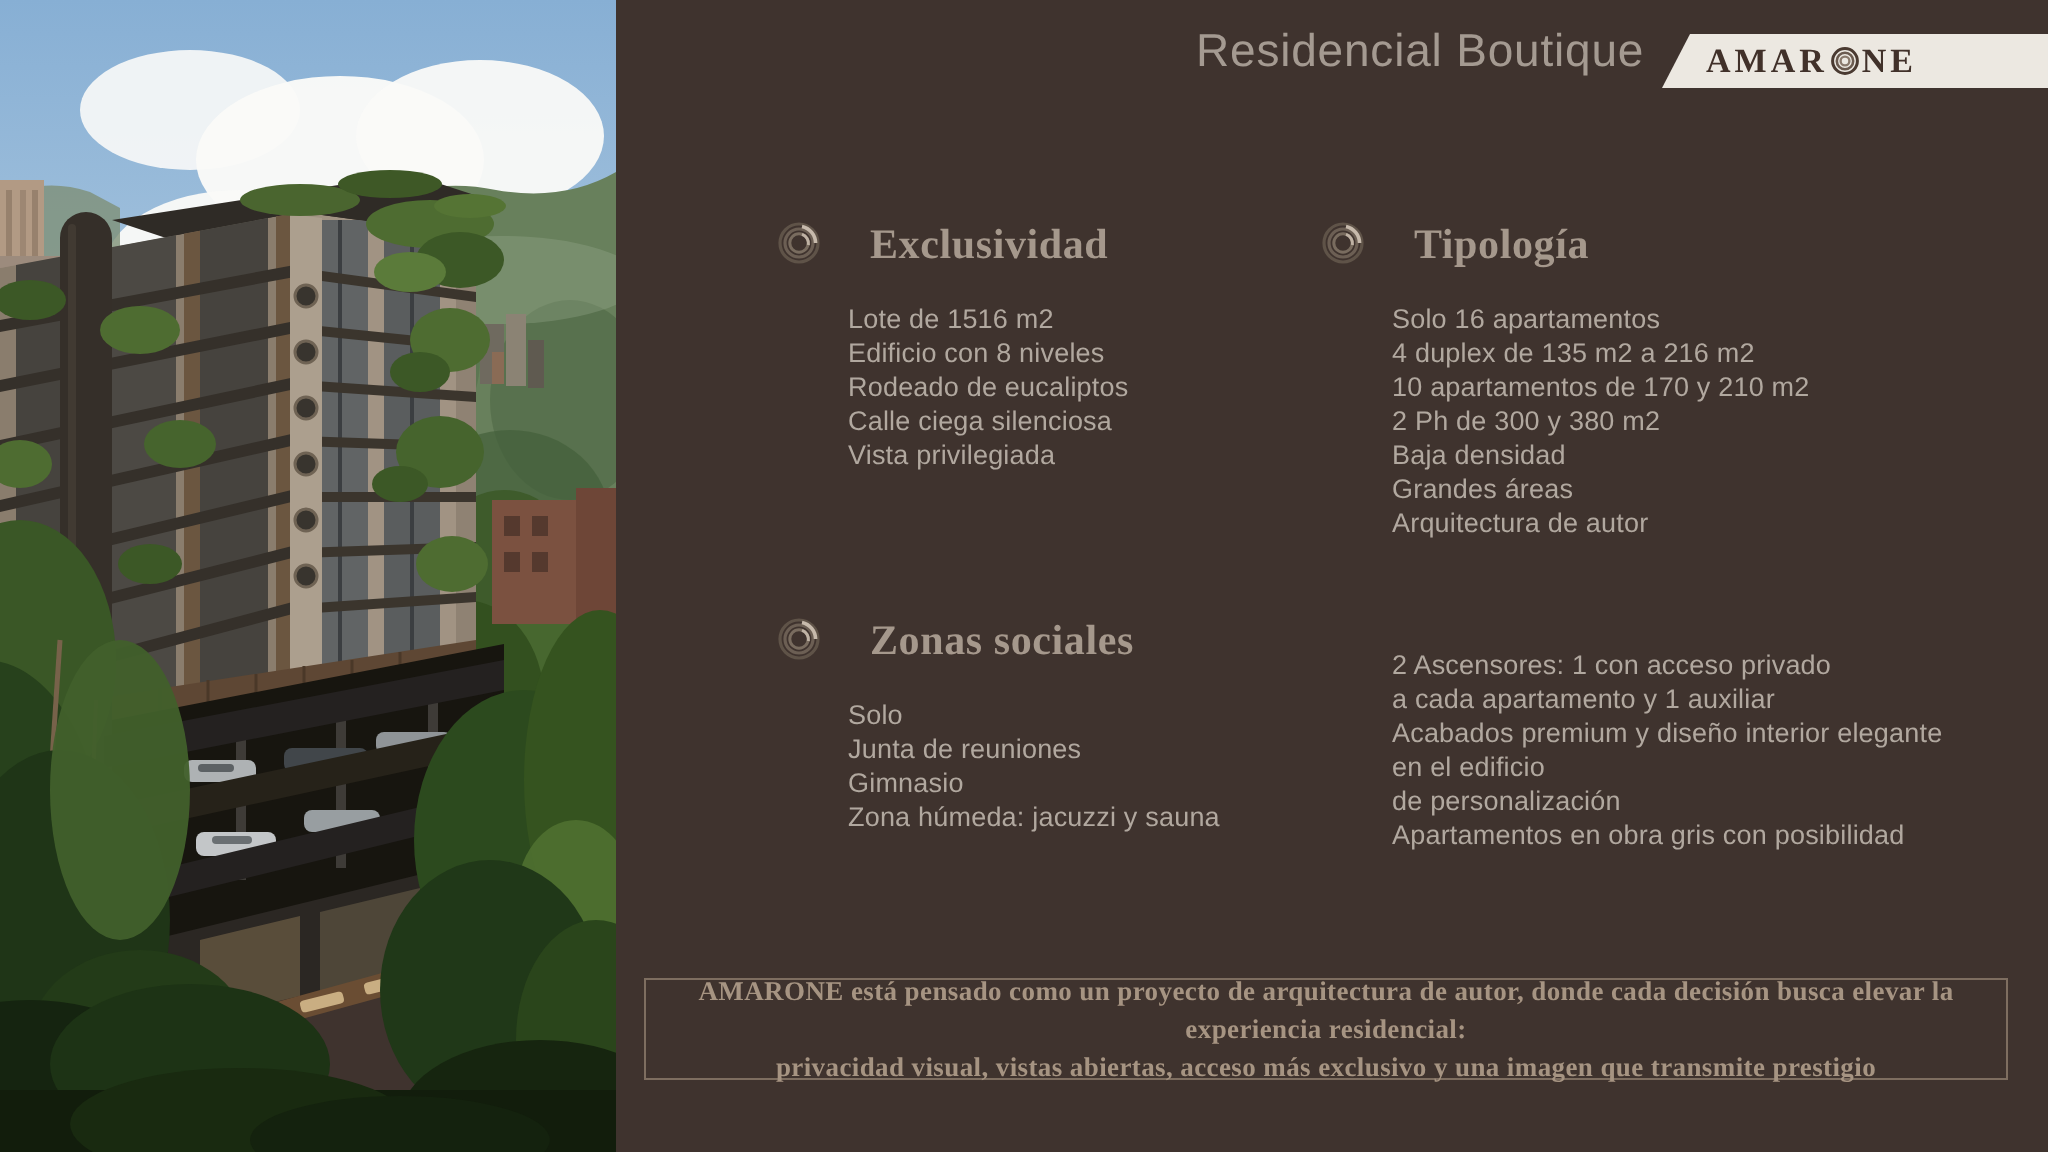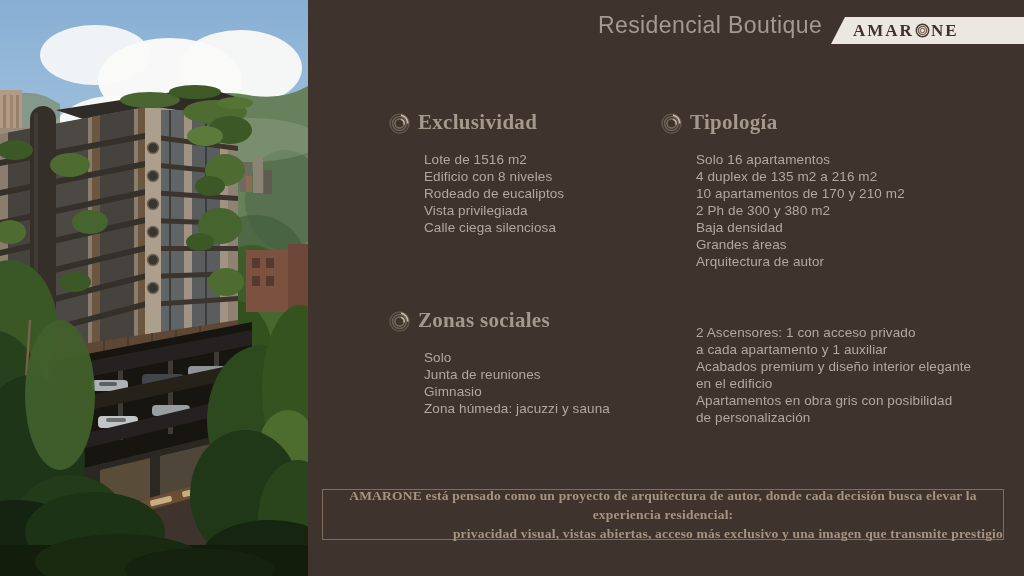--- a/index.html
+++ b/index.html
@@ -25,38 +25,38 @@
     font-family:"Liberation Serif",serif;font-size:17px;font-weight:700;
     color:#41312A;letter-spacing:2px;display:flex;align-items:center;justify-content:flex-end;
   }
   .brand-text svg{margin:0 1px;}
 
   .section{position:absolute;}
   #sec-exclusividad{left:388px;top:110px;width:260px;}
   #sec-tipologia{left:660px;top:110px;width:330px;}
   #sec-zonas{left:388px;top:308px;width:270px;}
   #sec-acabados{left:660px;top:308px;width:345px;}
-  .sec-head{display:flex;align-items:flex-end;gap:7px;}
+  .sec-head{display:flex;align-items:flex-start;gap:24px;}
   .sec-title{
     margin:0;font-family:"Liberation Serif",serif;font-size:21px;font-weight:700;
     color:#A5988C;letter-spacing:.3px;
   }
   .sec-icon{width:23px;height:23px;display:block;flex:0 0 auto;}
   .sec-list{
     list-style:none;margin:16px 0 0;padding:0 0 0 36px;
     font-size:13.5px;line-height:17px;color:#B1A89F;letter-spacing:.1px;
   }
 
   .footer-box{
     position:absolute;left:322px;top:489px;width:682px;height:51px;
     border:1px solid #7E6E60;box-sizing:border-box;
     display:flex;flex-direction:column;justify-content:center;
     text-align:center;
     font-family:"Liberation Serif",serif;font-weight:700;font-size:13.5px;
-    line-height:19px;color:#A69482;letter-spacing:.2px;align-items:flex-end;
+    line-height:19px;color:#A69482;letter-spacing:.2px;
   }
 </style>
 </head>
 <body>
 
 <svg class="photo" viewBox="0 0 308 576" preserveAspectRatio="none" aria-hidden="true">
   <defs>
     <linearGradient id="sky" x1="0" y1="0" x2="0" y2="1">
       <stop offset="0" stop-color="#87AFD4"></stop>
       <stop offset="1" stop-color="#C8DBE9"></stop>
@@ -267,22 +267,22 @@
       <circle cx="11.5" cy="11.5" r="4.6" fill="none" stroke="#796C5F" stroke-width="1.5"></circle>
       <path d="M13 3.2 A 8.6 8.6 0 0 1 19.8 11.5" fill="none" stroke="#C7BAAC" stroke-width="1.8"></path>
       <path d="M13 7.2 A 4.8 4.8 0 0 1 16.2 12.5" fill="none" stroke="#BFB2A4" stroke-width="1.5"></path>
     </svg>
     <h2 class="sec-title">Exclusividad</h2>
   </div>
   <ul class="sec-list">
       <li>Lote de 1516 m2</li>
       <li>Edificio con 8 niveles</li>
       <li>Rodeado de eucaliptos</li>
+      <li>Calle ciega silenciosa</li>
       <li>Vista privilegiada</li>
-      <li>Calle ciega silenciosa</li>
     </ul>
 </section>
 
 <section class="section" id="sec-tipologia">
   <div class="sec-head">
     <svg class="sec-icon" viewBox="0 0 23 23">
       <circle cx="11.5" cy="11.5" r="9.5" fill="none" stroke="#5F5348" stroke-width="1.6"></circle>
       <circle cx="11.5" cy="11.5" r="7" fill="none" stroke="#6C5F54" stroke-width="1.6"></circle>
       <circle cx="11.5" cy="11.5" r="4.6" fill="none" stroke="#796C5F" stroke-width="1.5"></circle>
       <path d="M13 3.2 A 8.6 8.6 0 0 1 19.8 11.5" fill="none" stroke="#C7BAAC" stroke-width="1.8"></path>
@@ -319,21 +319,21 @@
       <li>Zona húmeda: jacuzzi y sauna</li>
     </ul>
 </section>
 
 <section class="section" id="sec-acabados">
   <ul class="sec-list">
       <li>2 Ascensores: 1 con acceso privado</li>
       <li>a cada apartamento y 1 auxiliar</li>
       <li>Acabados premium y diseño interior elegante</li>
       <li>en el edificio</li>
+      <li>de personalización</li>
       <li>Apartamentos en obra gris con posibilidad</li>
-      <li>de personalización</li>
     </ul>
 </section>
 
 <div class="footer-box">
   <span>AMARONE está pensado como un proyecto de arquitectura de autor, donde cada decisión busca elevar la experiencia residencial:</span>
   <span>privacidad visual, vistas abiertas, acceso más exclusivo y una imagen que transmite prestigio</span>
 </div>
 
 </body></html>

